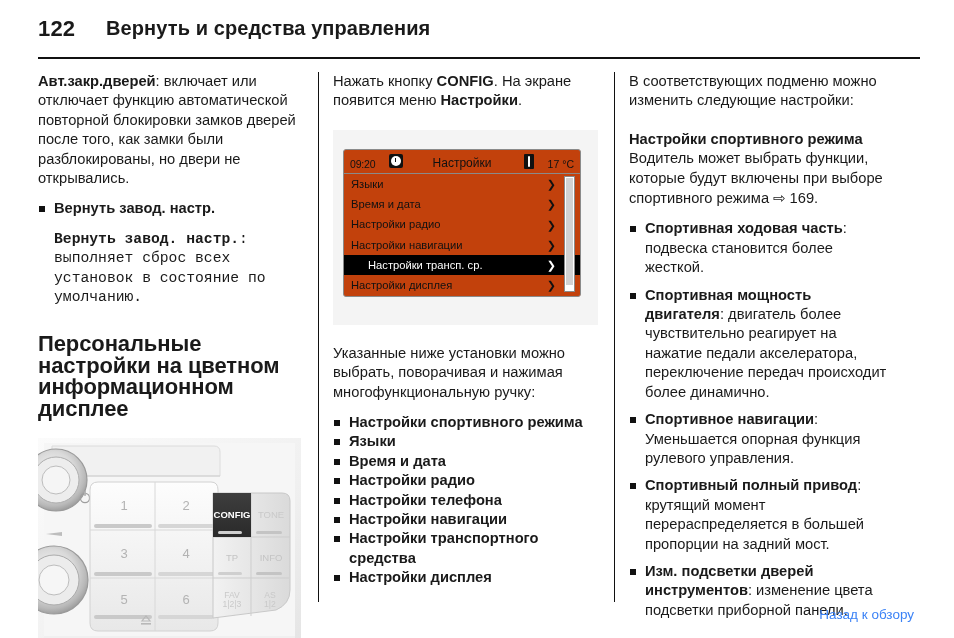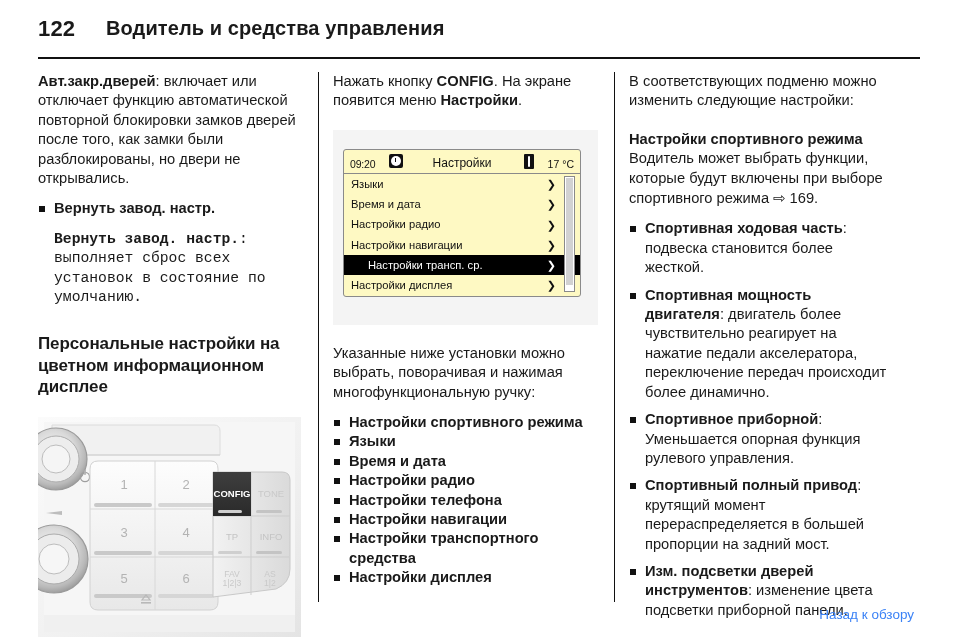--- a/index.html
+++ b/index.html
@@ -78,21 +78,21 @@
     text-align: left;
     hyphens: manual;
   }
   .spacer-sm { height: 11px; }
   .spacer-md { height: 19px; }
   .spacer-lg { height: 26px; }
 
   b, strong, .b { font-weight: bold; }
 
   h2.section-head {
-    font-size: 17px;
+    font-size: 22px;
     line-height: 21.5px;
     font-weight: bold;
     margin: 0;
     letter-spacing: -.1px;
   }
   h3.sub-head {
     font-size: 14.7px;
     line-height: 19.4px;
     font-weight: bold;
     margin: 0;
@@ -141,21 +141,21 @@
     width: 265px;
     height: 195px;
     background: #f4f4f4;
   }
   #display-bezel {
     position: absolute;
     left: 10px;
     top: 19px;
     width: 238px;
     height: 148px;
-    background: #fef9c3;
+    background: #c2410c;
     border: 1.5px solid #8a8a8a;
     border-radius: 3px;
     box-sizing: border-box;
   }
   #display-statusbar {
     position: absolute;
     left: 0; top: 0;
     width: 100%;
     height: 24px;
     box-sizing: border-box;
@@ -274,21 +274,21 @@
     color: #3b82f6;
   }
 
   .ref-arrow { font-family: "DejaVu Sans", sans-serif; }
 </style>
 </head>
 <body>
 
 <div id="page-header">
   <div id="page-number">122</div>
-  <div id="chapter-title">Водитель и средства управления</div>
+  <div id="chapter-title">Вернуть и средства управления</div>
 </div>
 <div id="header-rule"></div>
 
 <div class="col-divider" id="divider-1"></div>
 <div class="col-divider" id="divider-2"></div>
 
 <div class="column" id="column-1">
 
   <p class="para"><span class="b">Авт.закр.дверей</span><span>: включает или отключает функцию автоматической повторной блокировки замков дверей после того, как замки были разблокированы, но двери не открывались.</span></p>
 
@@ -488,19 +488,19 @@
 
   <h3 class="sub-head">Настройки спортивного режима</h3>
 
   <p class="para"><span>Водитель может выбрать функции, которые будут включены при выборе спортивного режима </span><span class="ref-arrow">⇨</span><span> 169.</span></p>
 
   <div class="spacer-sm"></div>
 
   <ul class="bullets spaced">
     <li><span class="lead">Спортивная ходовая часть</span><span>: подвеска становится более жесткой.</span></li>
     <li><span class="lead">Спортивная мощность двигателя</span><span>: двигатель более чувствительно реагирует на нажатие педали акселератора, переключение передач происходит более динамично.</span></li>
-    <li><span class="lead">Спортивное приборной</span><span>: Уменьшается опорная функция рулевого управления.</span></li>
+    <li><span class="lead">Спортивное навигации</span><span>: Уменьшается опорная функция рулевого управления.</span></li>
     <li><span class="lead">Спортивный полный привод</span><span>: крутящий момент перераспределяется в большей пропорции на задний мост.</span></li>
     <li><span class="lead">Изм. подсветки дверей инструментов</span><span>: изменение цвета подсветки приборной панели.</span></li>
   </ul>
 </div>
 
 <div id="footer-link">Назад к обзору</div>
 
 </body></html>

